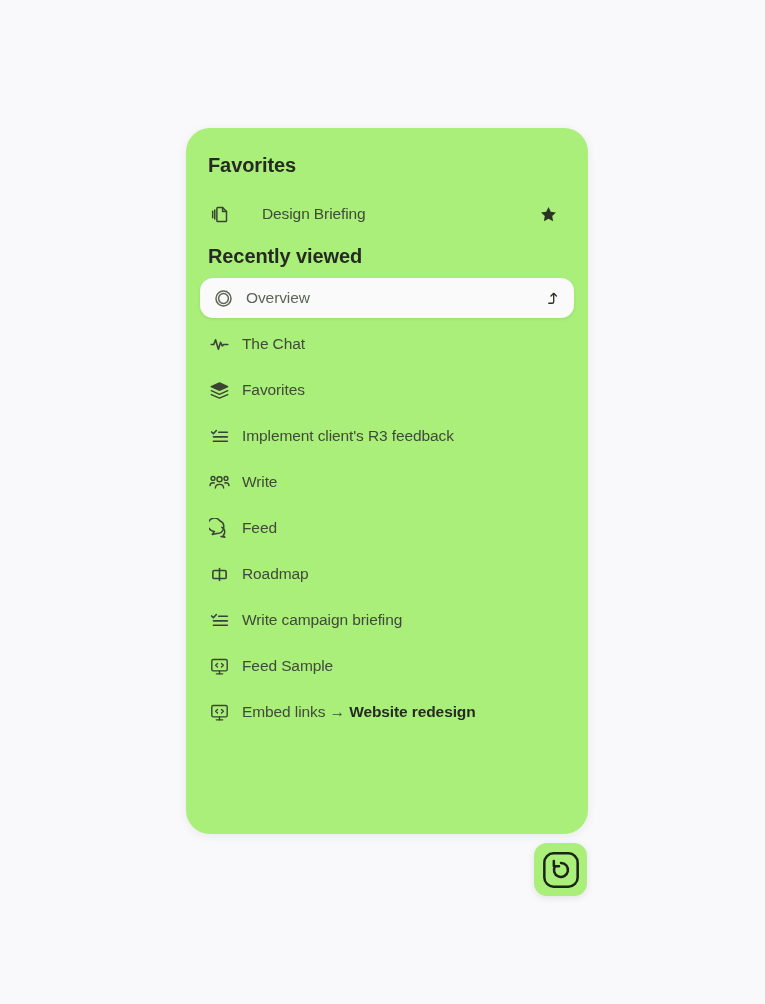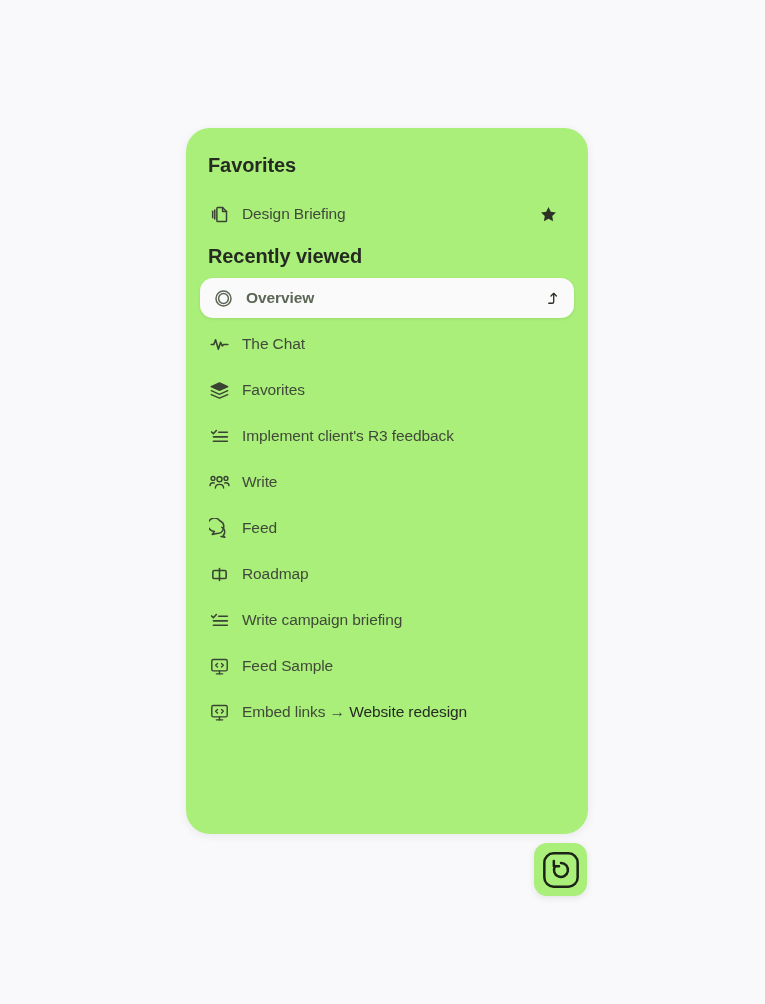--- a/index.html
+++ b/index.html
@@ -65,45 +65,44 @@
     margin-right: 12px;
   }
   .row .ico svg { display: block; }
 
   .row .label {
     font-size: 15.5px;
     color: #414a3a;
     letter-spacing: -0.1px;
     white-space: nowrap;
   }
-  .row .label .strong { font-weight: 400; color: #262b22; }
+  .row .label .strong { font-weight: 700; color: #262b22; }
 
   .row .trailing {
     margin-left: auto;
     display: flex;
     align-items: center;
     justify-content: center;
     color: #2c3326;
   }
 
   
-  .fav-row { height: 42px; padding-right: 10px; }
+  .fav-row { height: 42px; padding-right: 10px; gap: 20px; }
   .fav-row .label { color: #414a3a; }
 
   
   .row.selected {
     background: #fafafa;
     box-shadow: 0 1px 3px rgba(30,40,20,0.10);
     height: 42px;
     padding-left: 12px;
     padding-right: 14px;
     margin-left: -6px;
     margin-right: -6px;
     width: calc(100% + 12px);
-    font-weight: bold;
   }
   .row.selected .ico { color: #5c6655; }
   .row.selected .label { color: #5c6655; }
 
   
   .list { display: flex; flex-direction: column; gap: 6px; }
   .list .row { height: 40px; }
 
   
   .badge-button {

